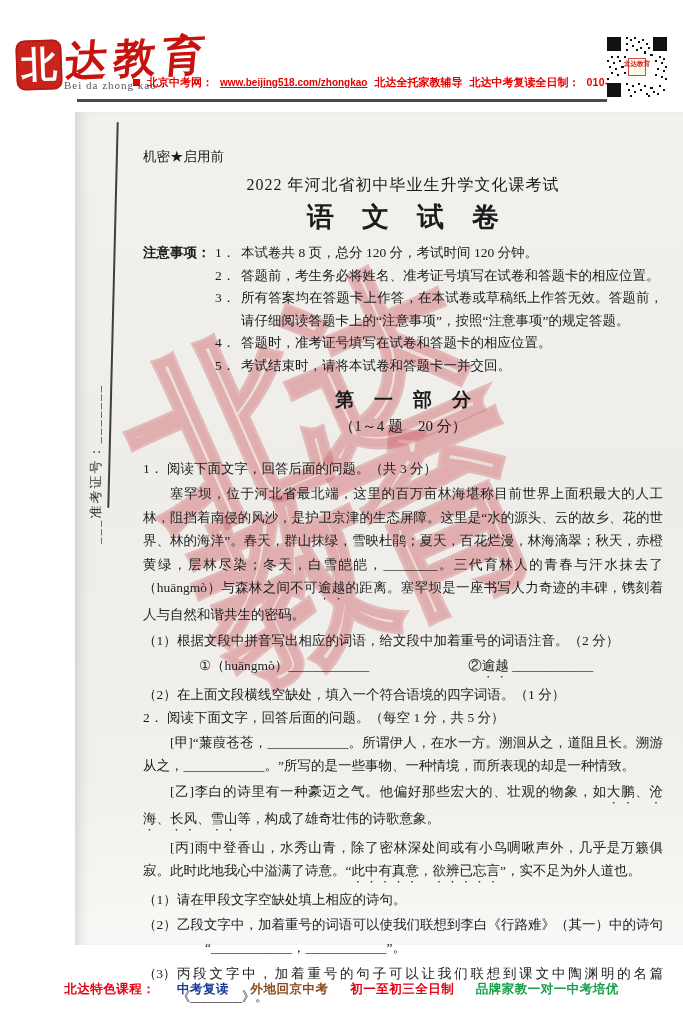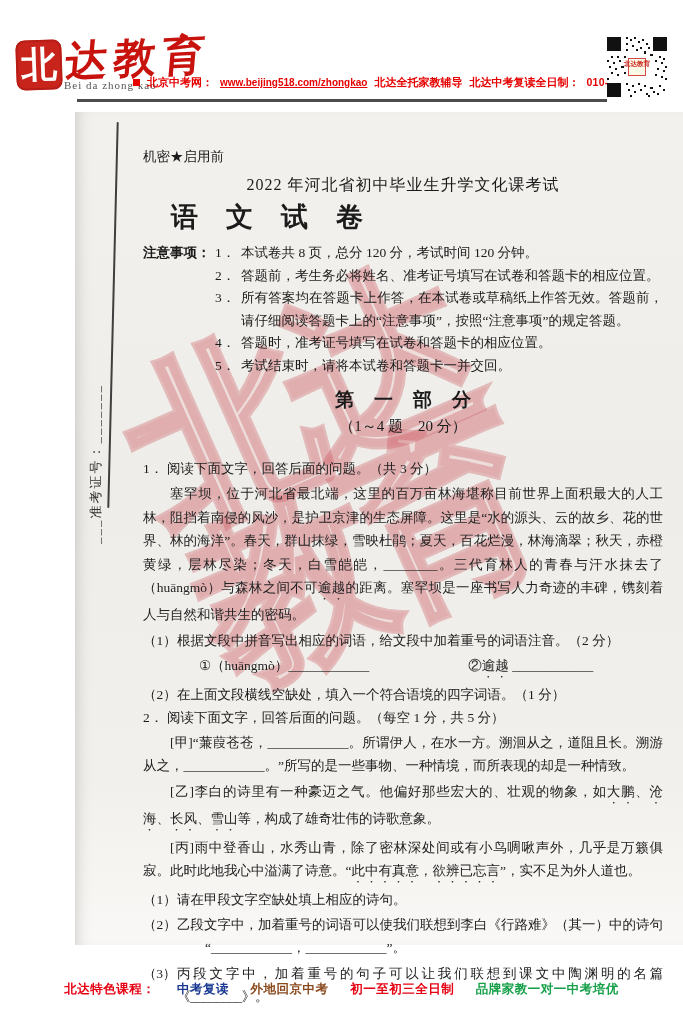--- a/index.html
+++ b/index.html
@@ -35,21 +35,21 @@
   .vlabel{position:absolute;left:12px;top:432px;transform:rotate(-90deg);transform-origin:0 0;
           white-space:nowrap;font-size:13px;color:#2e2e2e;letter-spacing:2px;}
   .watermark{position:absolute;left:38px;top:200px;width:430px;text-align:center;
              font-size:185px;line-height:.9;font-weight:bold;letter-spacing:-16px;
              color:rgba(222,120,130,.14);-webkit-text-stroke:5px rgba(201,84,95,.34);
              transform:rotate(-24deg);pointer-events:none;z-index:1;}
   .content{position:relative;z-index:2;}
 
   .secrecy{font-size:13.5px;margin-bottom:6px;}
   .exam-title{text-align:center;font-size:16px;letter-spacing:1px;margin-bottom:10px;}
-  .subject{font-size:27px;font-weight:bold;letter-spacing:28px;text-indent:28px;margin-bottom:14px;}
+  .subject{text-align:center;font-size:27px;font-weight:bold;letter-spacing:28px;text-indent:28px;margin-bottom:14px;}
 
   .notice{display:flex;margin-bottom:8px;}
   .notice-label{width:72px;flex:none;font-weight:bold;}
   .notice-items{flex:1;}
   .n-item{display:flex;line-height:22.5px;}
   .n-num{width:26px;flex:none;}
   .n-text{flex:1;text-align:justify;}
 
   .part-head{text-align:center;font-size:19px;font-weight:bold;letter-spacing:20px;text-indent:20px;margin-top:12px;}
   .part-range{text-align:center;font-size:15px;margin-top:4px;margin-bottom:20px;}

